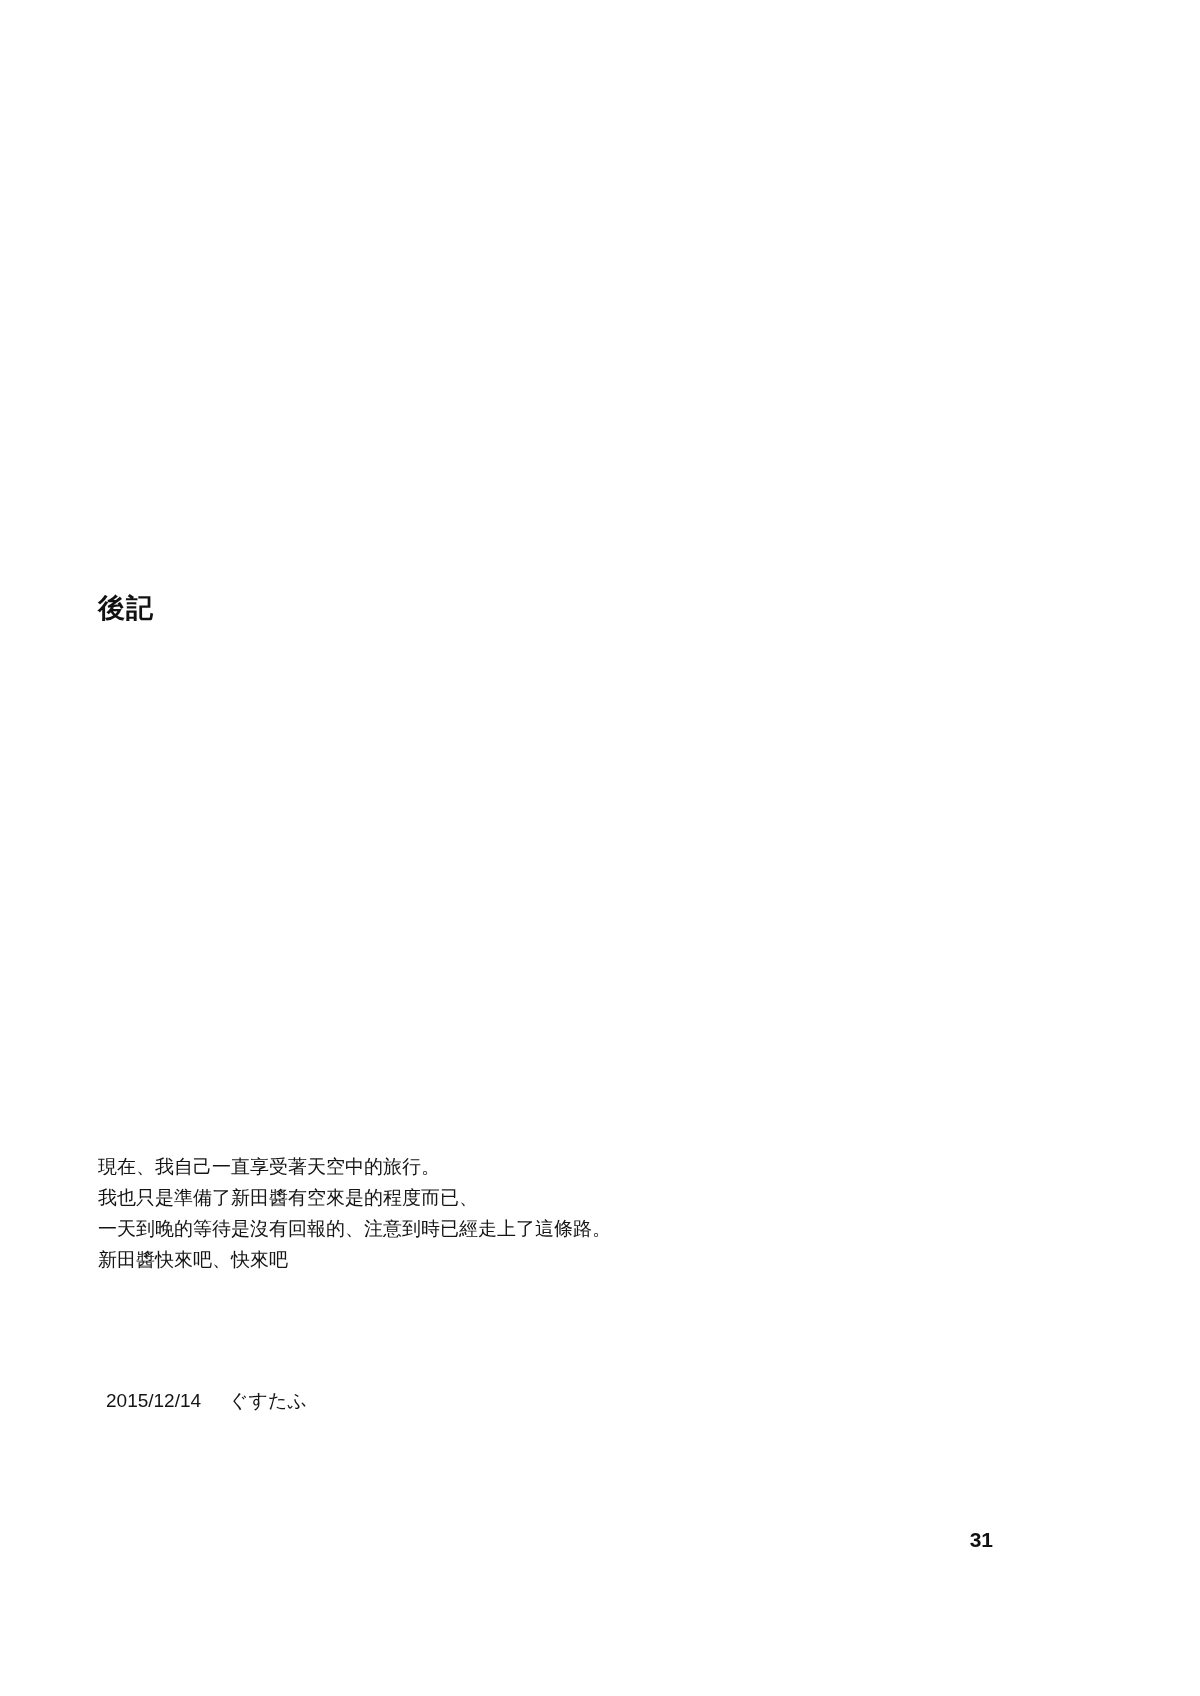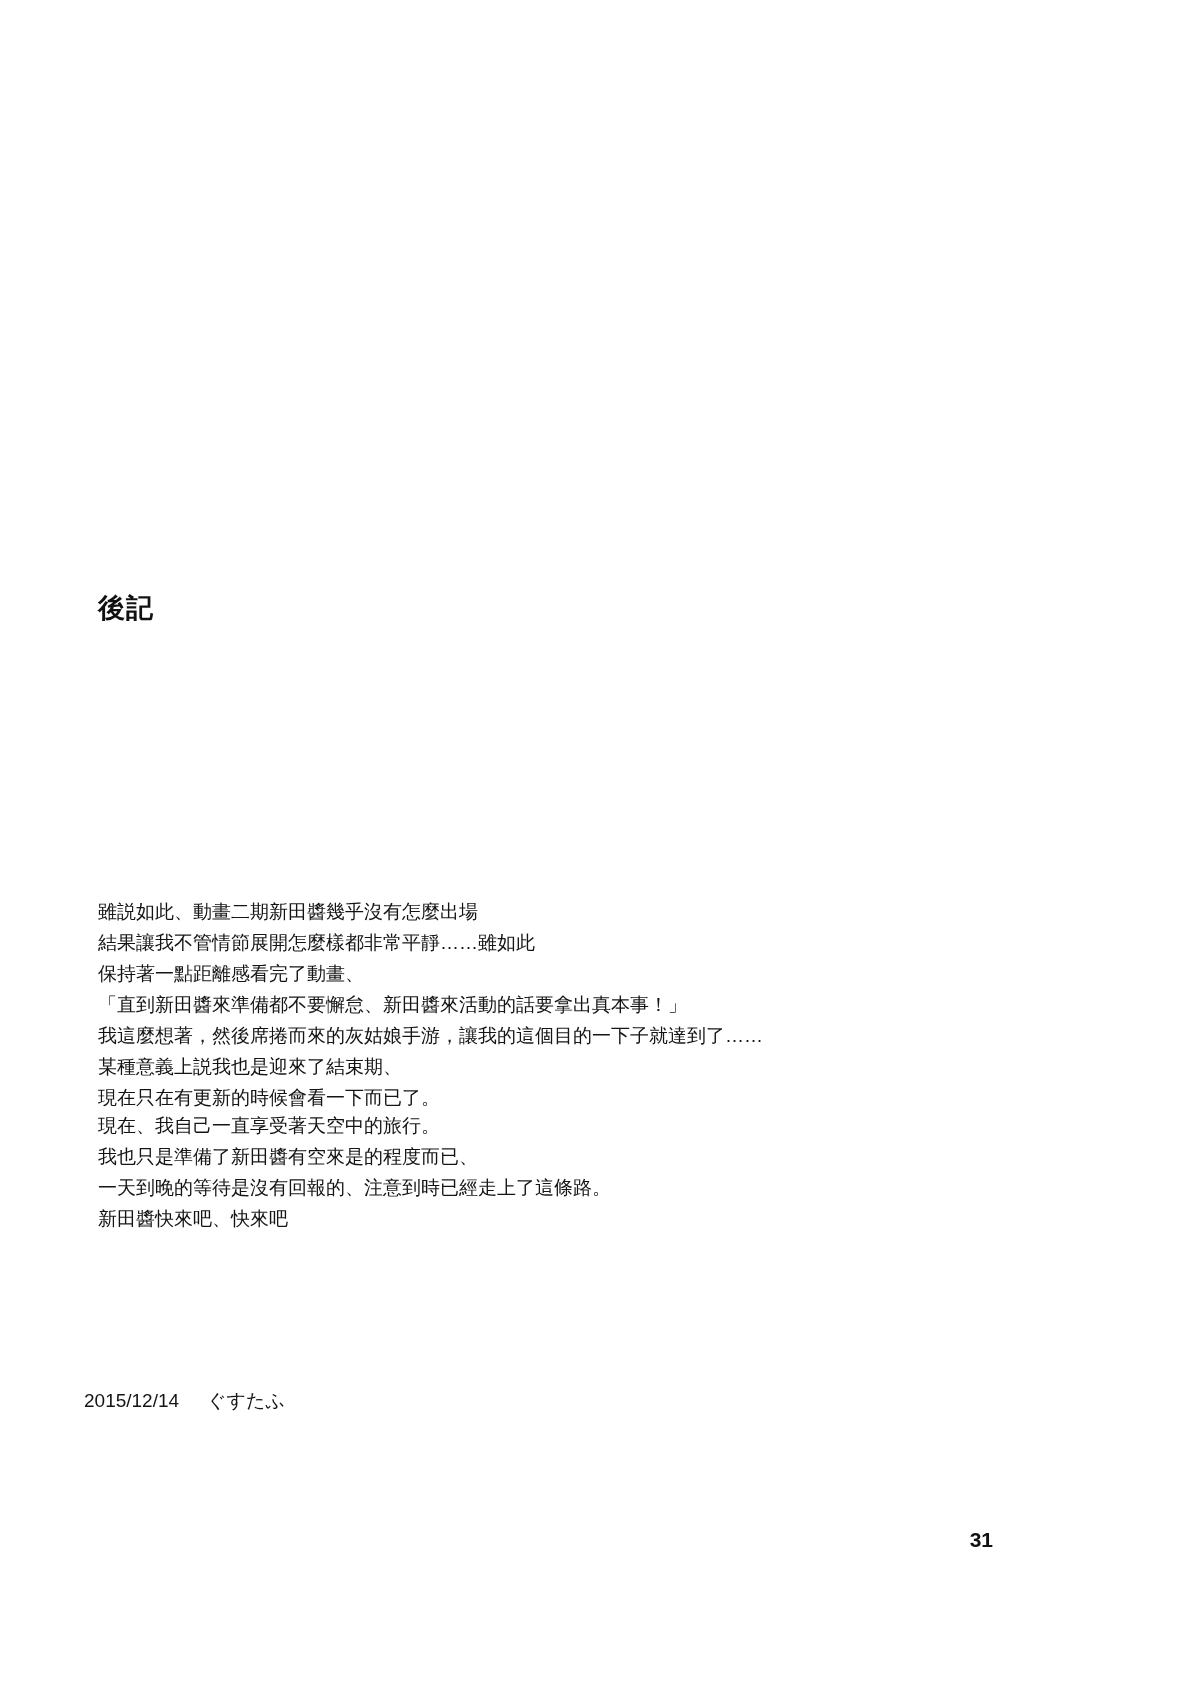--- a/index.html
+++ b/index.html
@@ -28,25 +28,25 @@
   .body-block {
     position: absolute;
     left: 98px;
     font-size: 19px;
     line-height: 31px;
     color: #141414;
     white-space: pre-line;
   }
   .block-1 { top: 663px; }
   .block-2 { top: 877px; }
-  .block-3 { top: 1091px; }
+  .block-3 { top: 1132px; }
   .block-4 { top: 1228px; }
   .signature {
     position: absolute;
-    left: 84px;
+    left: 106px;
     top: 1388px;
     font-size: 19px;
     color: #141414;
   }
   .signature .sig-date { margin-right: 28px; }
   .page-number {
     position: absolute;
     right: 75px;
     top: 1528px;
     font-size: 21px;
@@ -55,27 +55,20 @@
   }
 </style>
 </head>
 <body>
 
 <div class="page">
 
   <h1 class="afterword-title">後記</h1>
 
 
-  <p class="body-block block-2">雖説如此、動畫二期新田醬幾乎沒有怎麼出場
-結果讓我不管情節展開怎麼樣都非常平靜……雖如此
-保持著一點距離感看完了動畫、
-「直到新田醬來準備都不要懈怠、新田醬來活動的話要拿出真本事！」
-我這麼想著，然後席捲而來的灰姑娘手游，讓我的這個目的一下子就達到了……
-某種意義上説我也是迎來了結束期、
-現在只在有更新的時候會看一下而已了。</p>
 
   <p class="body-block block-3">現在、我自己一直享受著天空中的旅行。
 我也只是準備了新田醬有空來是的程度而已、
 一天到晚的等待是沒有回報的、注意到時已經走上了這條路。
 新田醬快來吧、快來吧</p>
 
 
   <div class="signature">
     <span class="sig-date">2015/12/14</span><span class="sig-author">ぐすたふ</span>
   </div>

